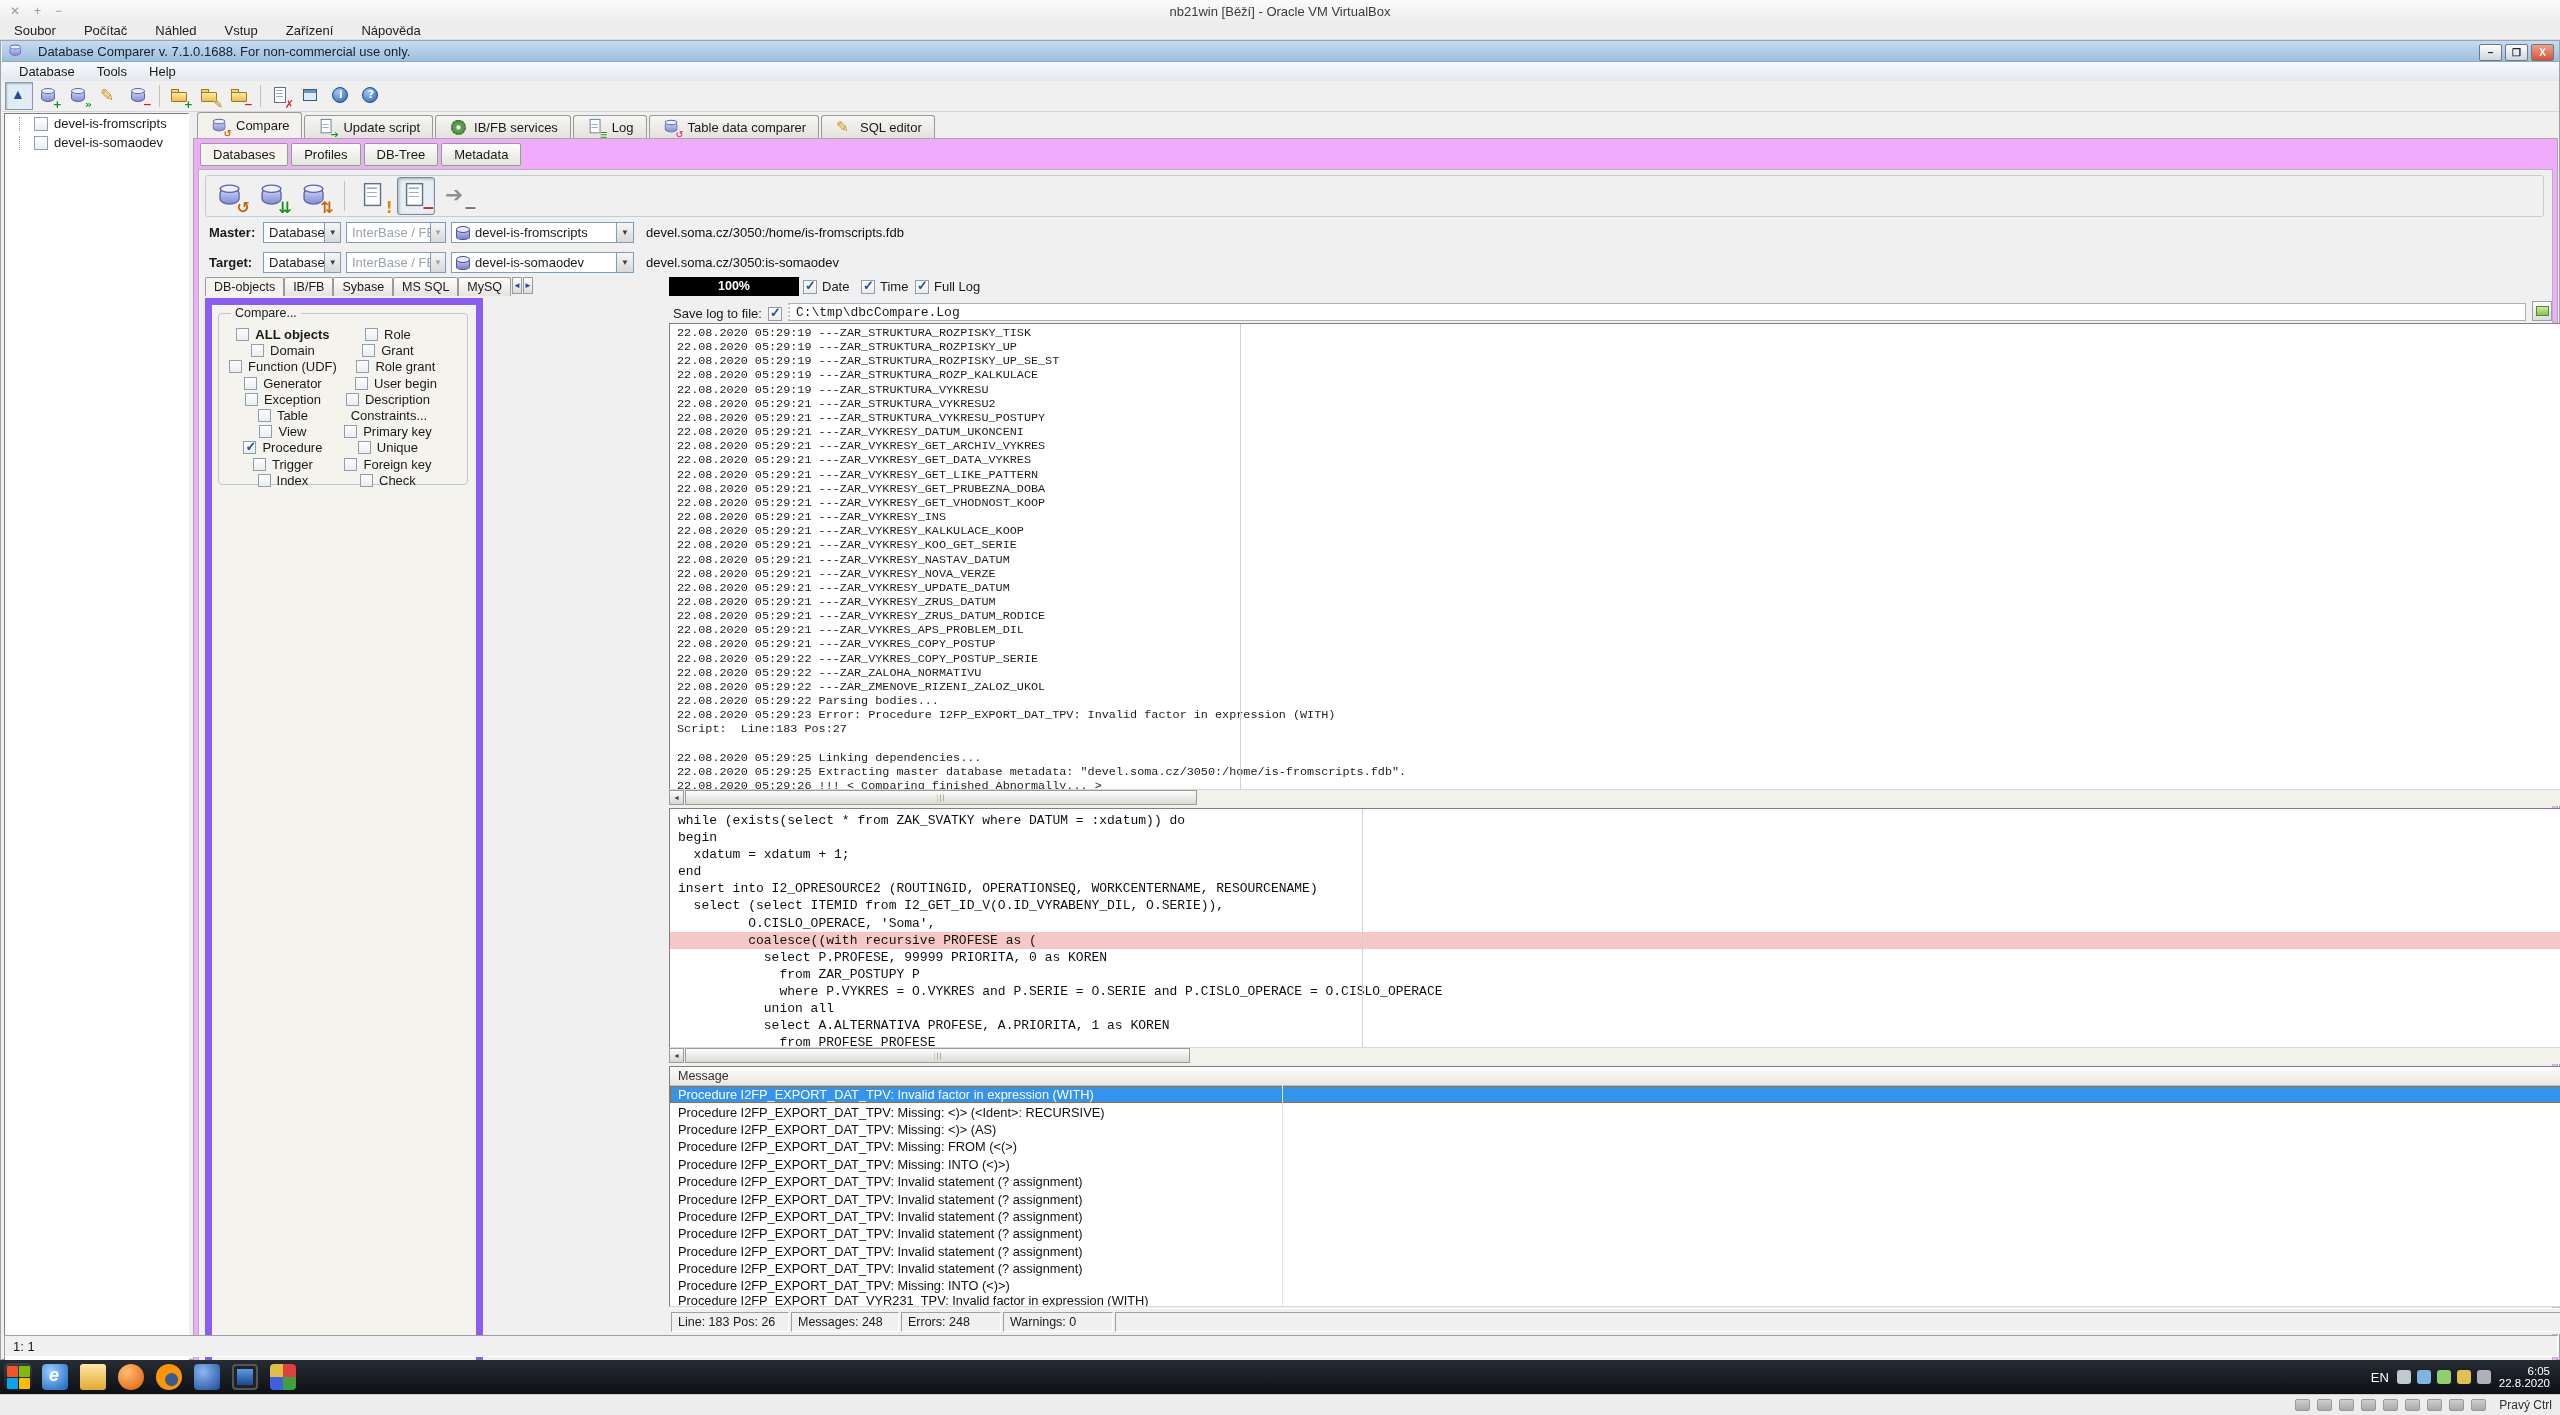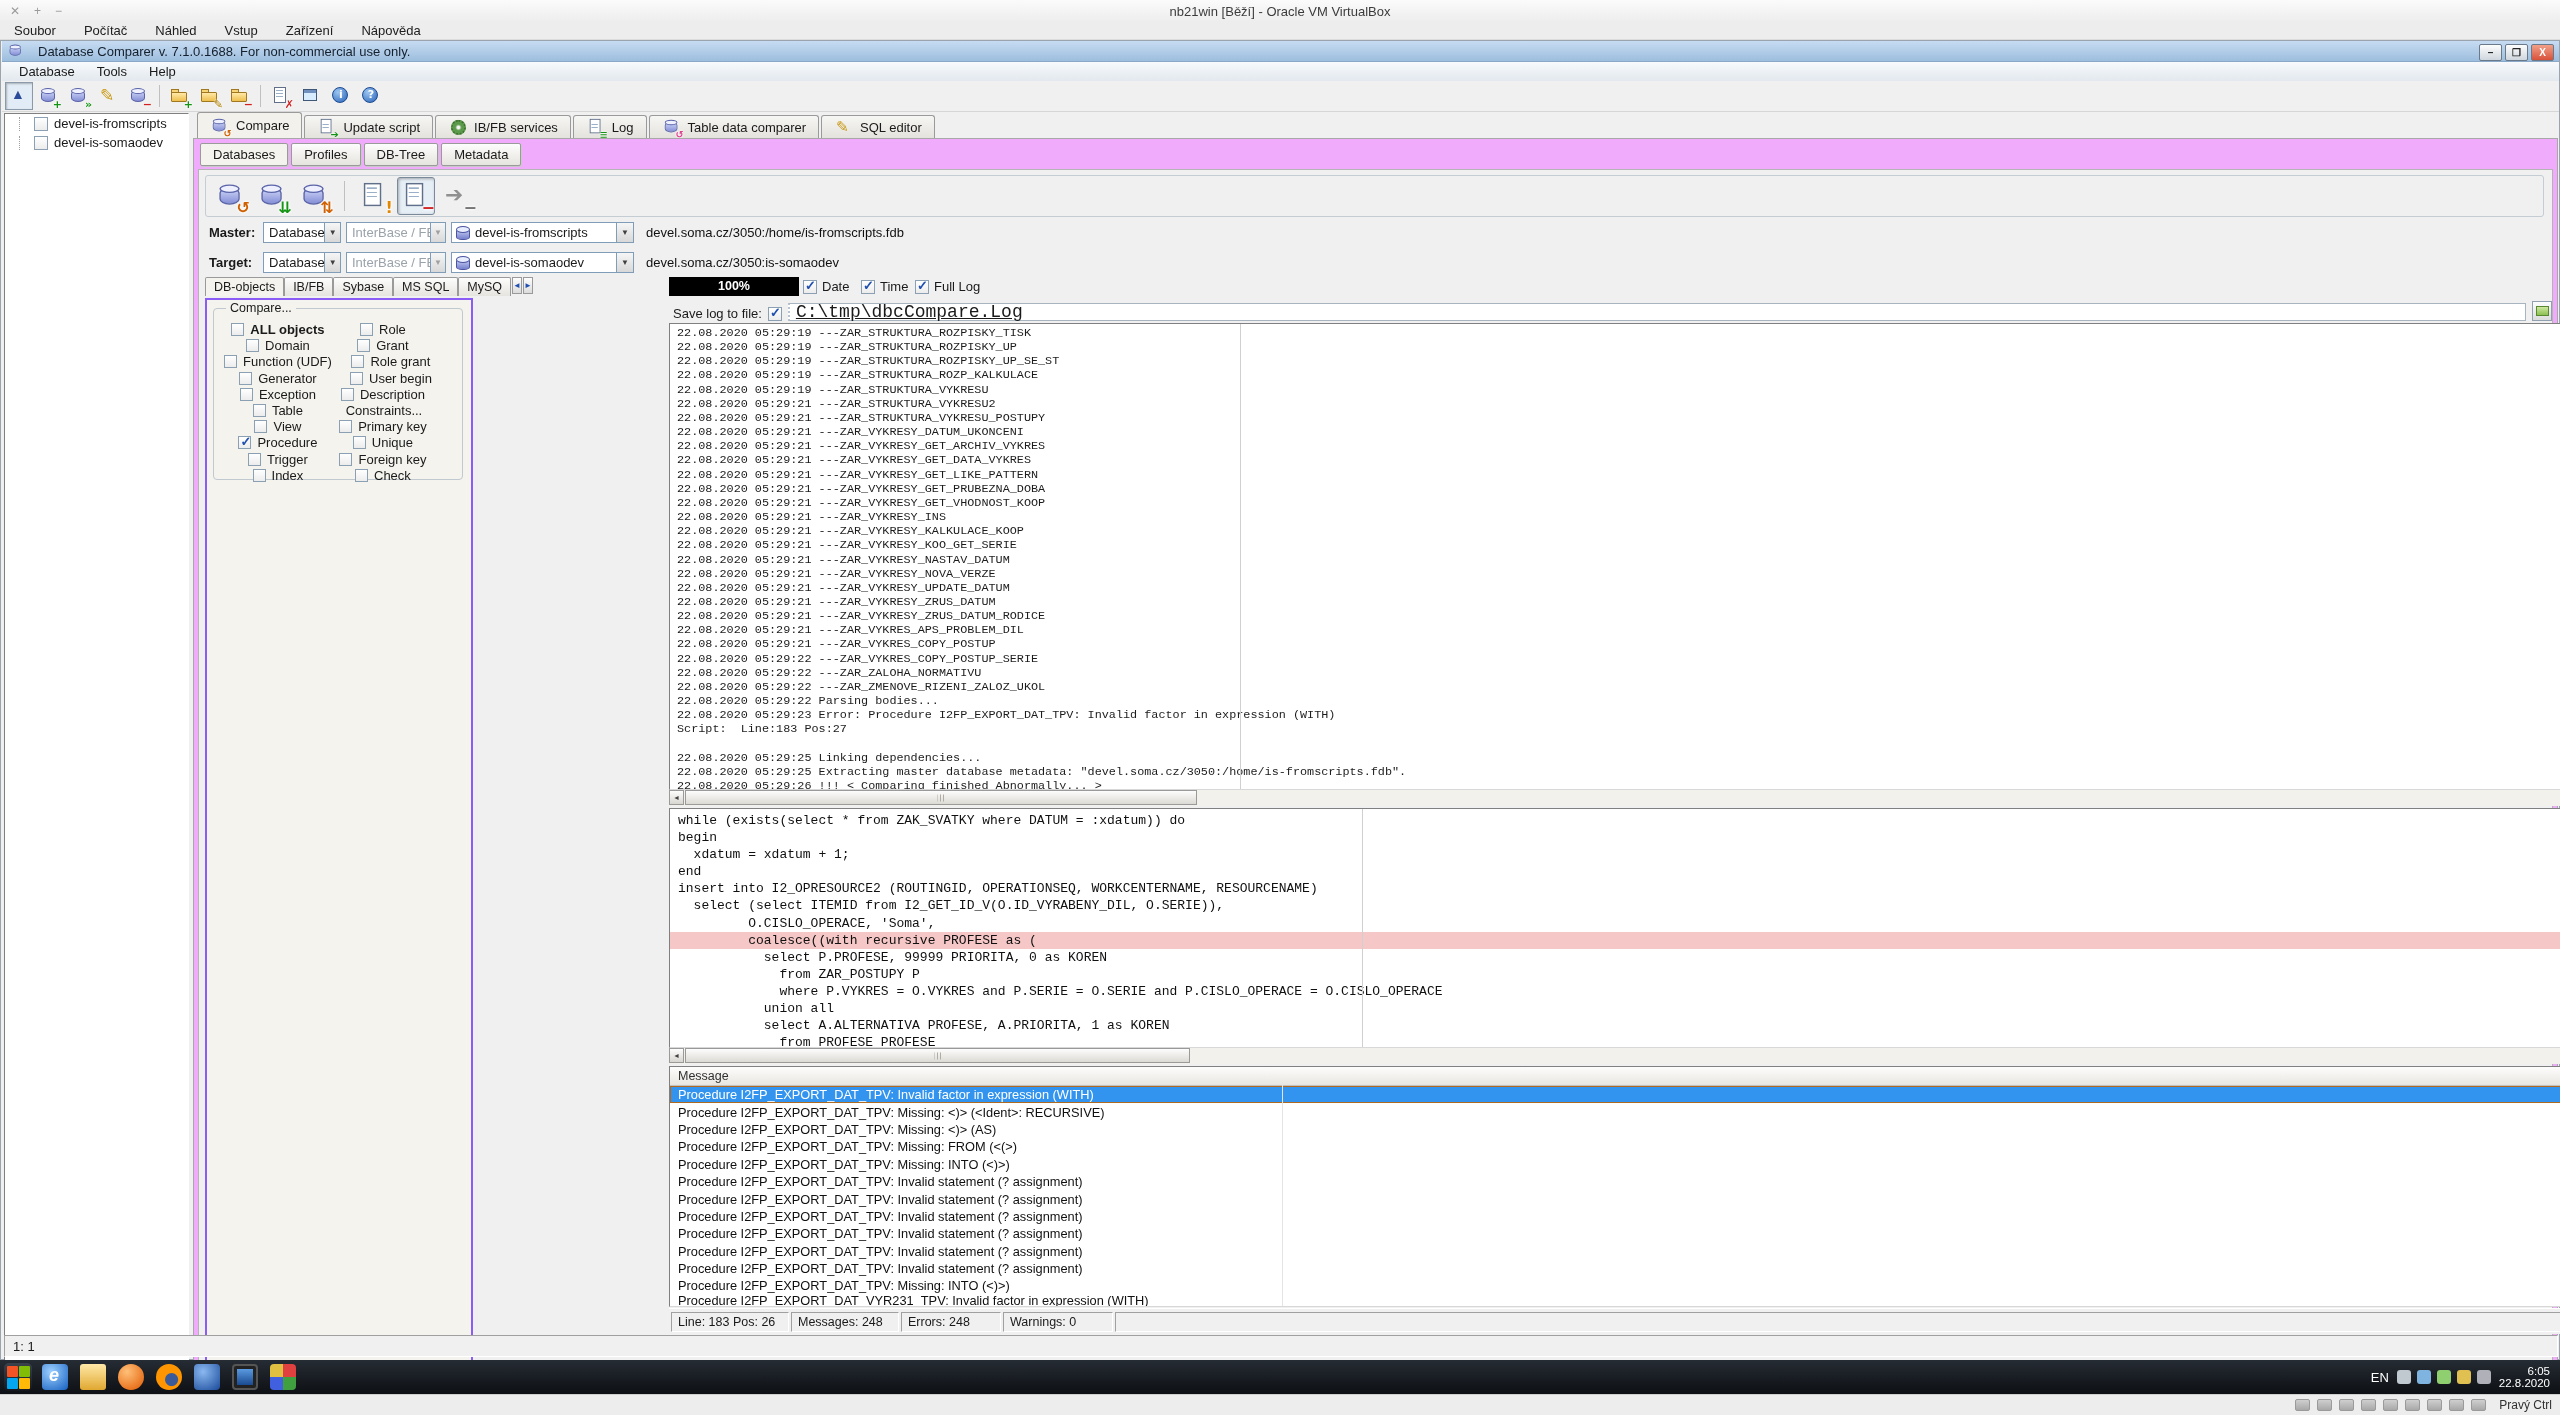--- a/index.html
+++ b/index.html
@@ -83,21 +83,21 @@
   .mini-db::before{content:"";position:absolute;left:0;top:2px;width:12px;height:10px;background:linear-gradient(#cdd4f8,#7680cc);border:1px solid #4a54a0;border-radius:6px/3px;}
   .mini-db::after{content:"";position:absolute;left:0;top:0;width:12px;height:5px;background:#e8ecff;border:1px solid #4a54a0;border-radius:50%;}
   .src-path{margin-left:12px;color:#101010;}
 
   
   #objects-panel{position:absolute;left:6px;top:107px;width:264px;height:1086px;}
   .otab-strip{display:flex;align-items:flex-start;height:21px;}
   .otab{padding:2px 8px;background:linear-gradient(#fdfdfd,#e6e4de);border:1px solid #9a9a9a;border-bottom:none;border-radius:2px 2px 0 0;font-size:12.5px;white-space:nowrap;}
   .otab.active{background:#f4f3ee;position:relative;z-index:2;}
   .ospin{width:15px;height:15px;border:1px solid #9a9a9a;background:linear-gradient(#fdfdfd,#dcdcdc);font-size:8px;display:flex;align-items:center;justify-content:center;color:#2050b0;margin-left:1px;}
-  #objects-body{position:absolute;left:0;top:21px;width:264px;height:1065px;border:2px solid #8b5cf6;background:#f4f3ee;}
+  #objects-body{position:absolute;left:0;top:21px;width:264px;height:1065px;border:7px solid #8b5cf6;background:#f4f3ee;}
   #compare-group{position:absolute;left:6px;top:8px;width:248px;height:170px;border:1px solid #c0c8d0;border-radius:4px;}
   #compare-group-title{position:absolute;left:12px;top:-8px;background:#f4f3ee;padding:0 4px;font-size:12.5px;}
   .cb-col{position:absolute;top:14px;display:flex;flex-direction:column;gap:3.2px;align-items:center;}
   .cb-row{display:flex;align-items:center;gap:6px;height:13px;}
   .cb-row .cb{width:13px;height:13px;}
   .cb-row.indent{padding-left:16px;}
   .cb-row.bold{font-weight:bold;}
   .cb-row.label-only{padding-left:2px;}
 
   
@@ -481,21 +481,21 @@
           </div>
         </div>
       </div>
 
       <div class="abs" id="progress">100%</div>
       <div id="log-options"></div>
       <div id="savelog-row">
         <span>Save log to file:</span>
         <span class="cb checked"></span>
         <div id="savelog-field">
-          <span class="mono" style="font-size:18px;text-decoration:underline;">C:\tmp\dbcCompare.Log</span>
+          <span class="mono" style="font-size:13px;">C:\tmp\dbcCompare.Log</span>
         </div>
         <div id="savelog-browse">
             <i></i>
           </div>
       </div>
 
       <div id="log-area">
         <div id="log-lines" style="padding-top:2px;">
             <div class="log-line mono">22.08.2020 05:29:19 ---ZAR_STRUKTURA_ROZPISKY_TISK</div>
             <div class="log-line mono">22.08.2020 05:29:19 ---ZAR_STRUKTURA_ROZPISKY_UP</div>

